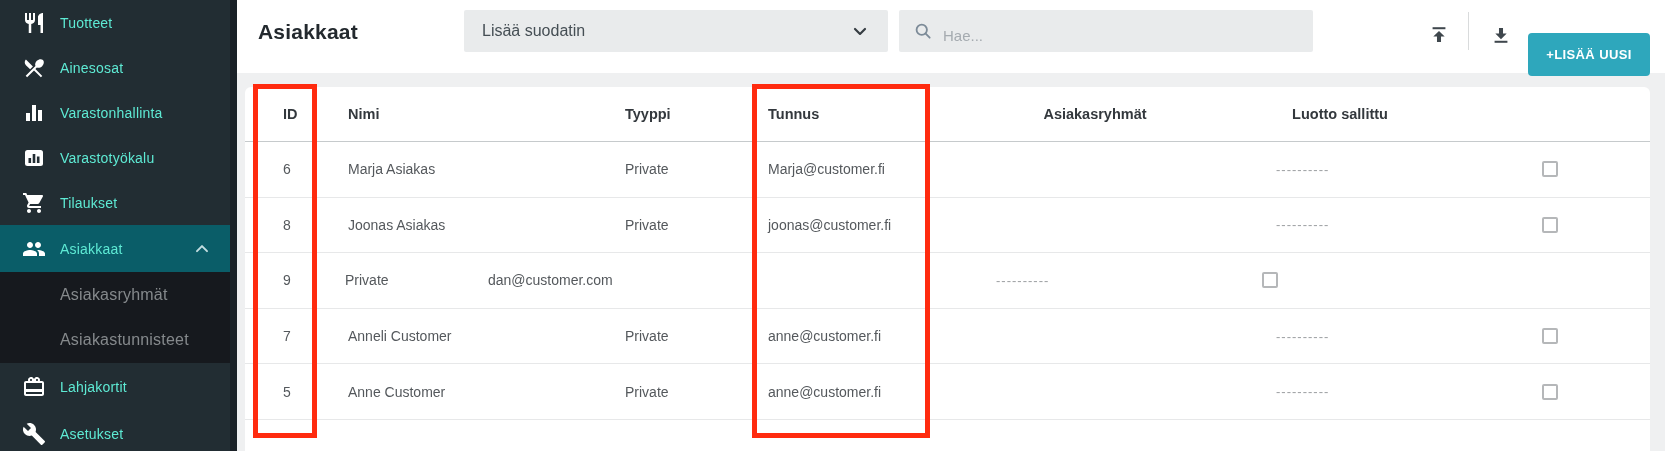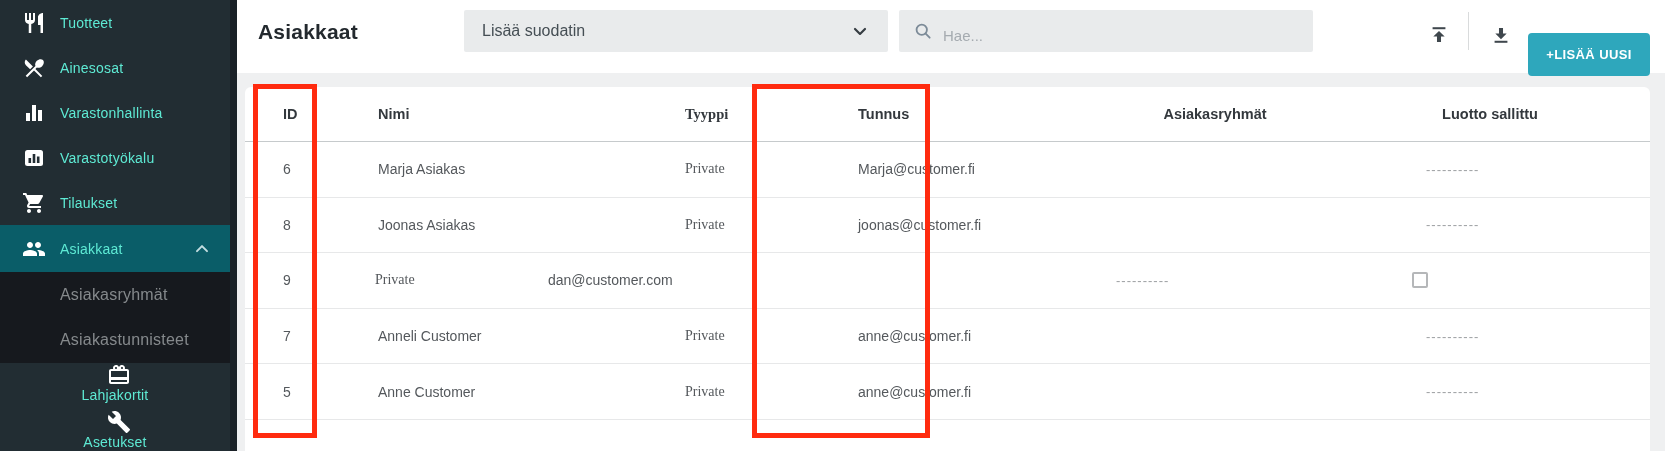--- a/index.html
+++ b/index.html
@@ -18,21 +18,21 @@
   }
   .sidebar-edge {
     position:absolute; left:230px; top:0; width:7px; height:451px;
     background:#1a2127; z-index:5;
   }
   .nav-item {
     display:flex; align-items:center; height:45px; cursor:pointer;
     color:#5eead4; font-size:14px; letter-spacing:.2px; flex:0 0 auto;
   }
   .nav-item.selected { height:47px; background:#0a5d68; }
-  .nav-item.tall { height:47px;flex-direction:column; }
+  .nav-item.tall { height:47px; }
   .nav-icon { width:24px; height:24px; margin-left:22px; margin-right:14px; flex:0 0 auto; }
   .nav-icon svg { width:24px; height:24px; display:block; }
   .nav-chevron { margin-left:auto; margin-right:18px; width:20px; height:20px; }
   .submenu { background:#16191e; display:flex; flex-direction:column; flex:0 0 auto; }
   .submenu-item {
     height:45.5px; display:flex; align-items:center; padding-left:60px;
     color:#85898c; font-size:16px; cursor:pointer; letter-spacing:.2px;
   }
 
   
@@ -72,27 +72,27 @@
     font-size:13px; font-weight:700; letter-spacing:.4px; cursor:pointer;
     font-family:"Liberation Sans", sans-serif;
     margin-top:24px;
   }
 
   
   .card {
     position:absolute; left:245px; top:87px; width:1405px; height:364px;
     background:#ffffff; border-radius:6px 6px 0 0; overflow:hidden; z-index:2;
   }
-  .trow { display:flex; align-items:center; height:55.6px; border-bottom:1px solid #e7e8e9;gap:30px; }
+  .trow { display:flex; align-items:center; height:55.6px; border-bottom:1px solid #e7e8e9; }
   .thead { height:55px; border-bottom:1px solid #c6cacc; }
   .cell { flex:0 0 auto; font-size:14px; color:#54585c; white-space:nowrap; overflow:hidden; }
   .thead .cell { font-weight:700; font-size:14.5px; color:#33383d; }
   .c-id       { width:85px;  padding-left:38px; }
   .c-nimi     { width:280px; padding-left:18px; }
-  .c-tyyppi   { width:130px; padding-left:15px;font-family:Liberation Serif, serif; }
+  .c-tyyppi   { width:130px; padding-left:15px; }
   .c-tunnus   { width:210px; padding-left:28px; }
   .c-ryhmat   { width:290px; text-align:center; }
   .c-viimeisin{ width:210px; padding-left:36px; }
   .c-luotto   { width:200px; text-align:center; display:flex; justify-content:center; align-items:center; }
   .dashes { color:#9ea1a3; letter-spacing:1px; font-size:13px; }
   .checkbox {
     width:16px; height:16px; border:2px solid #b5b7b9; border-radius:2px;
     background:#ffffff; cursor:pointer;
   }
 

